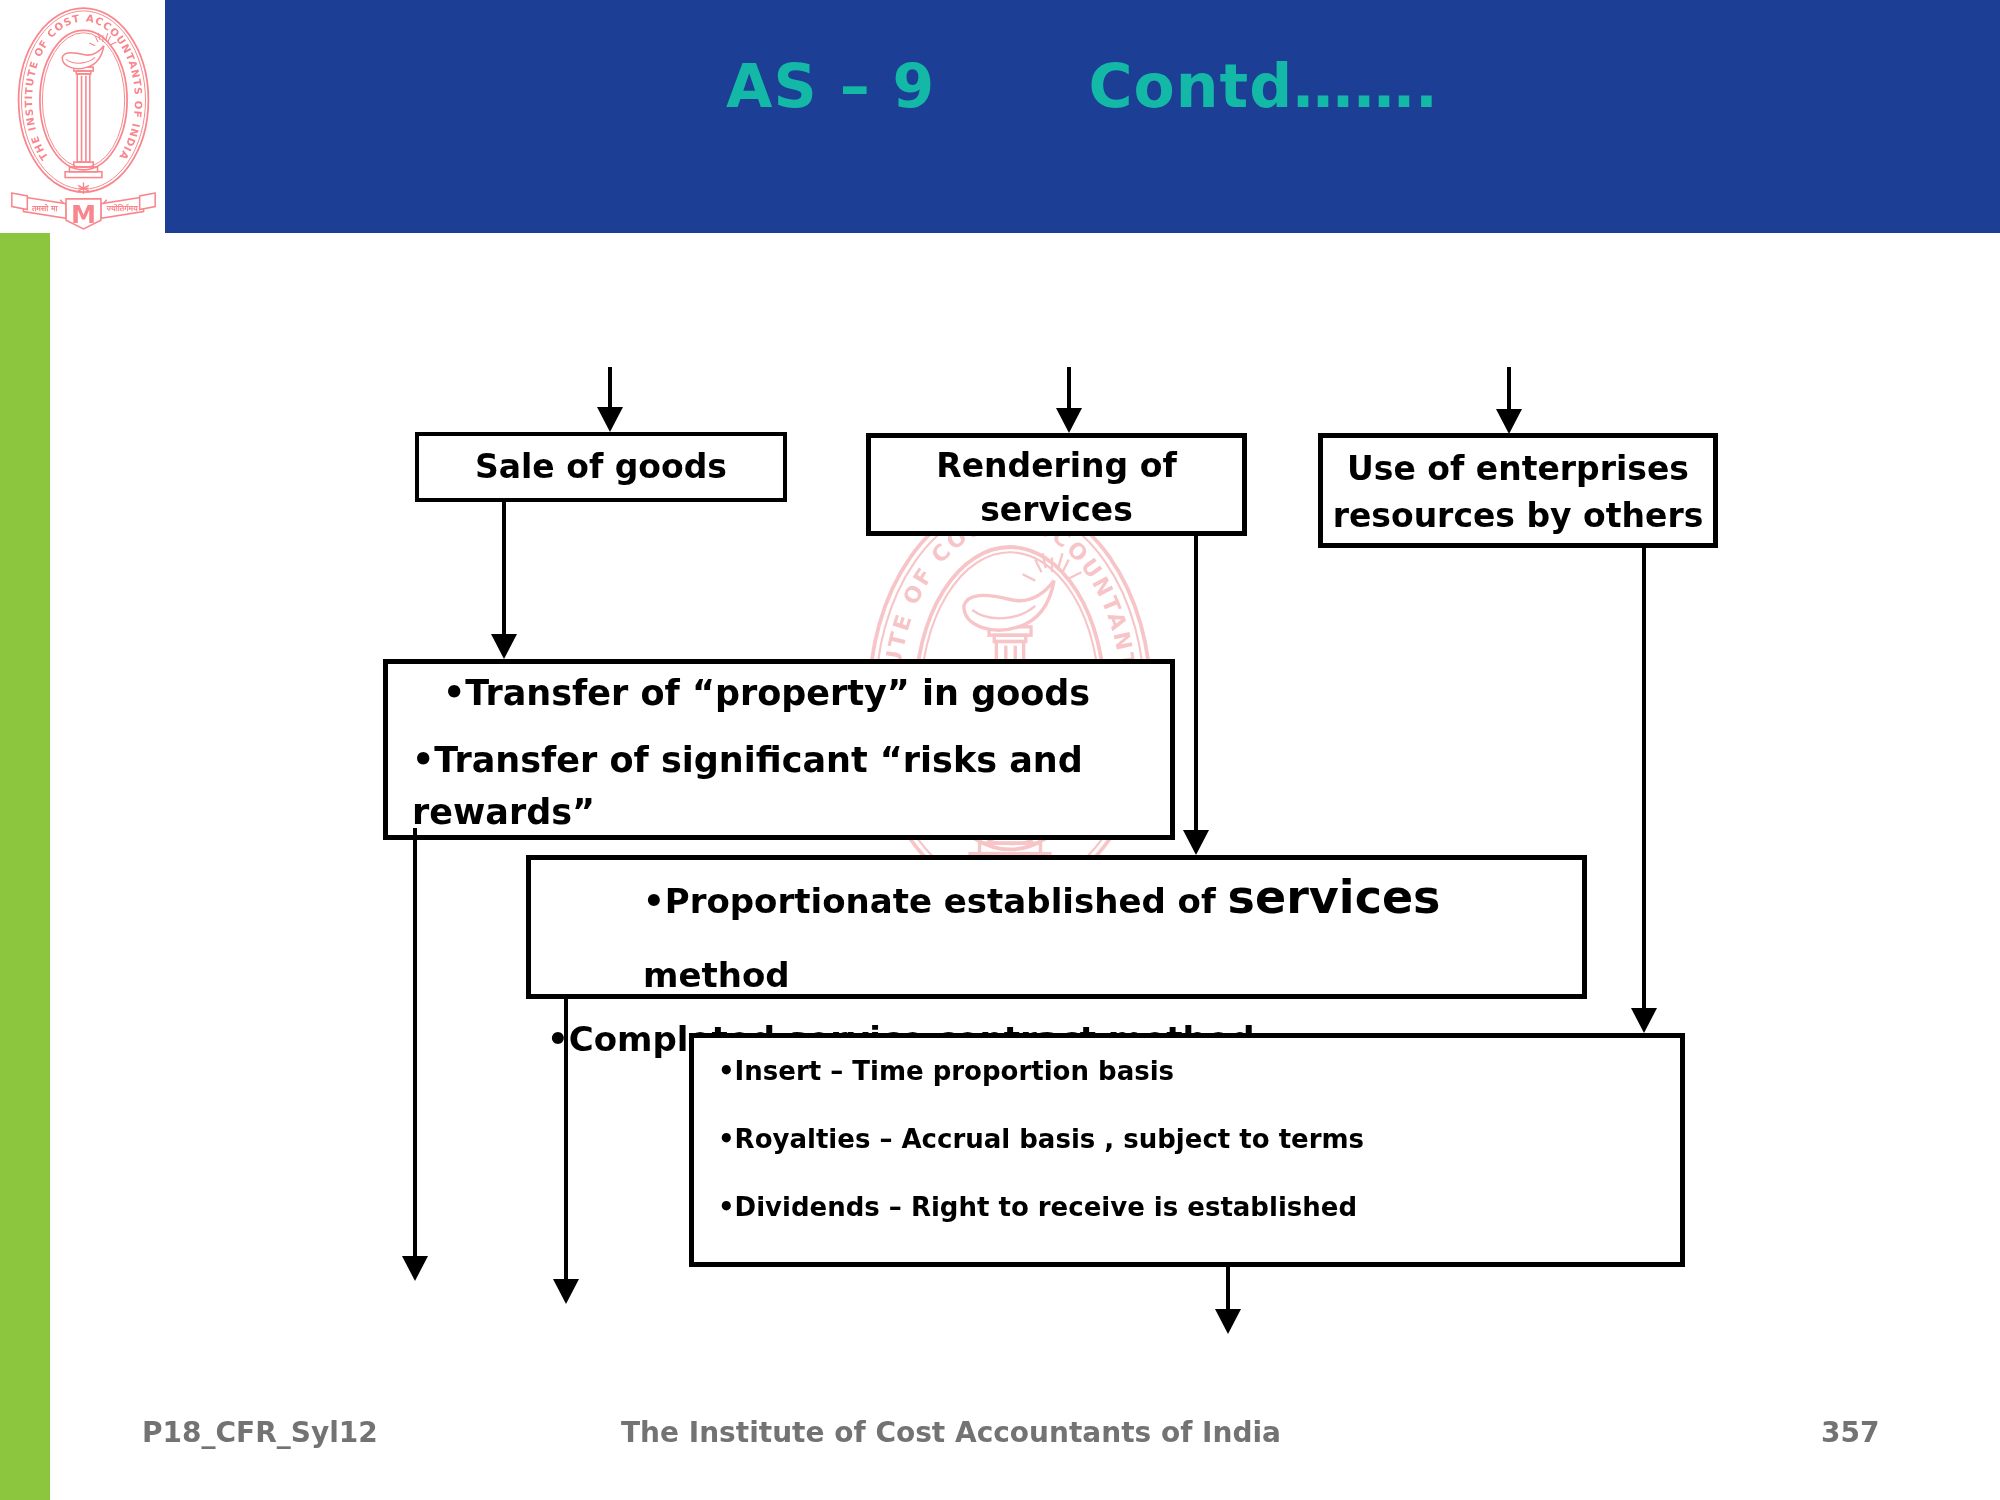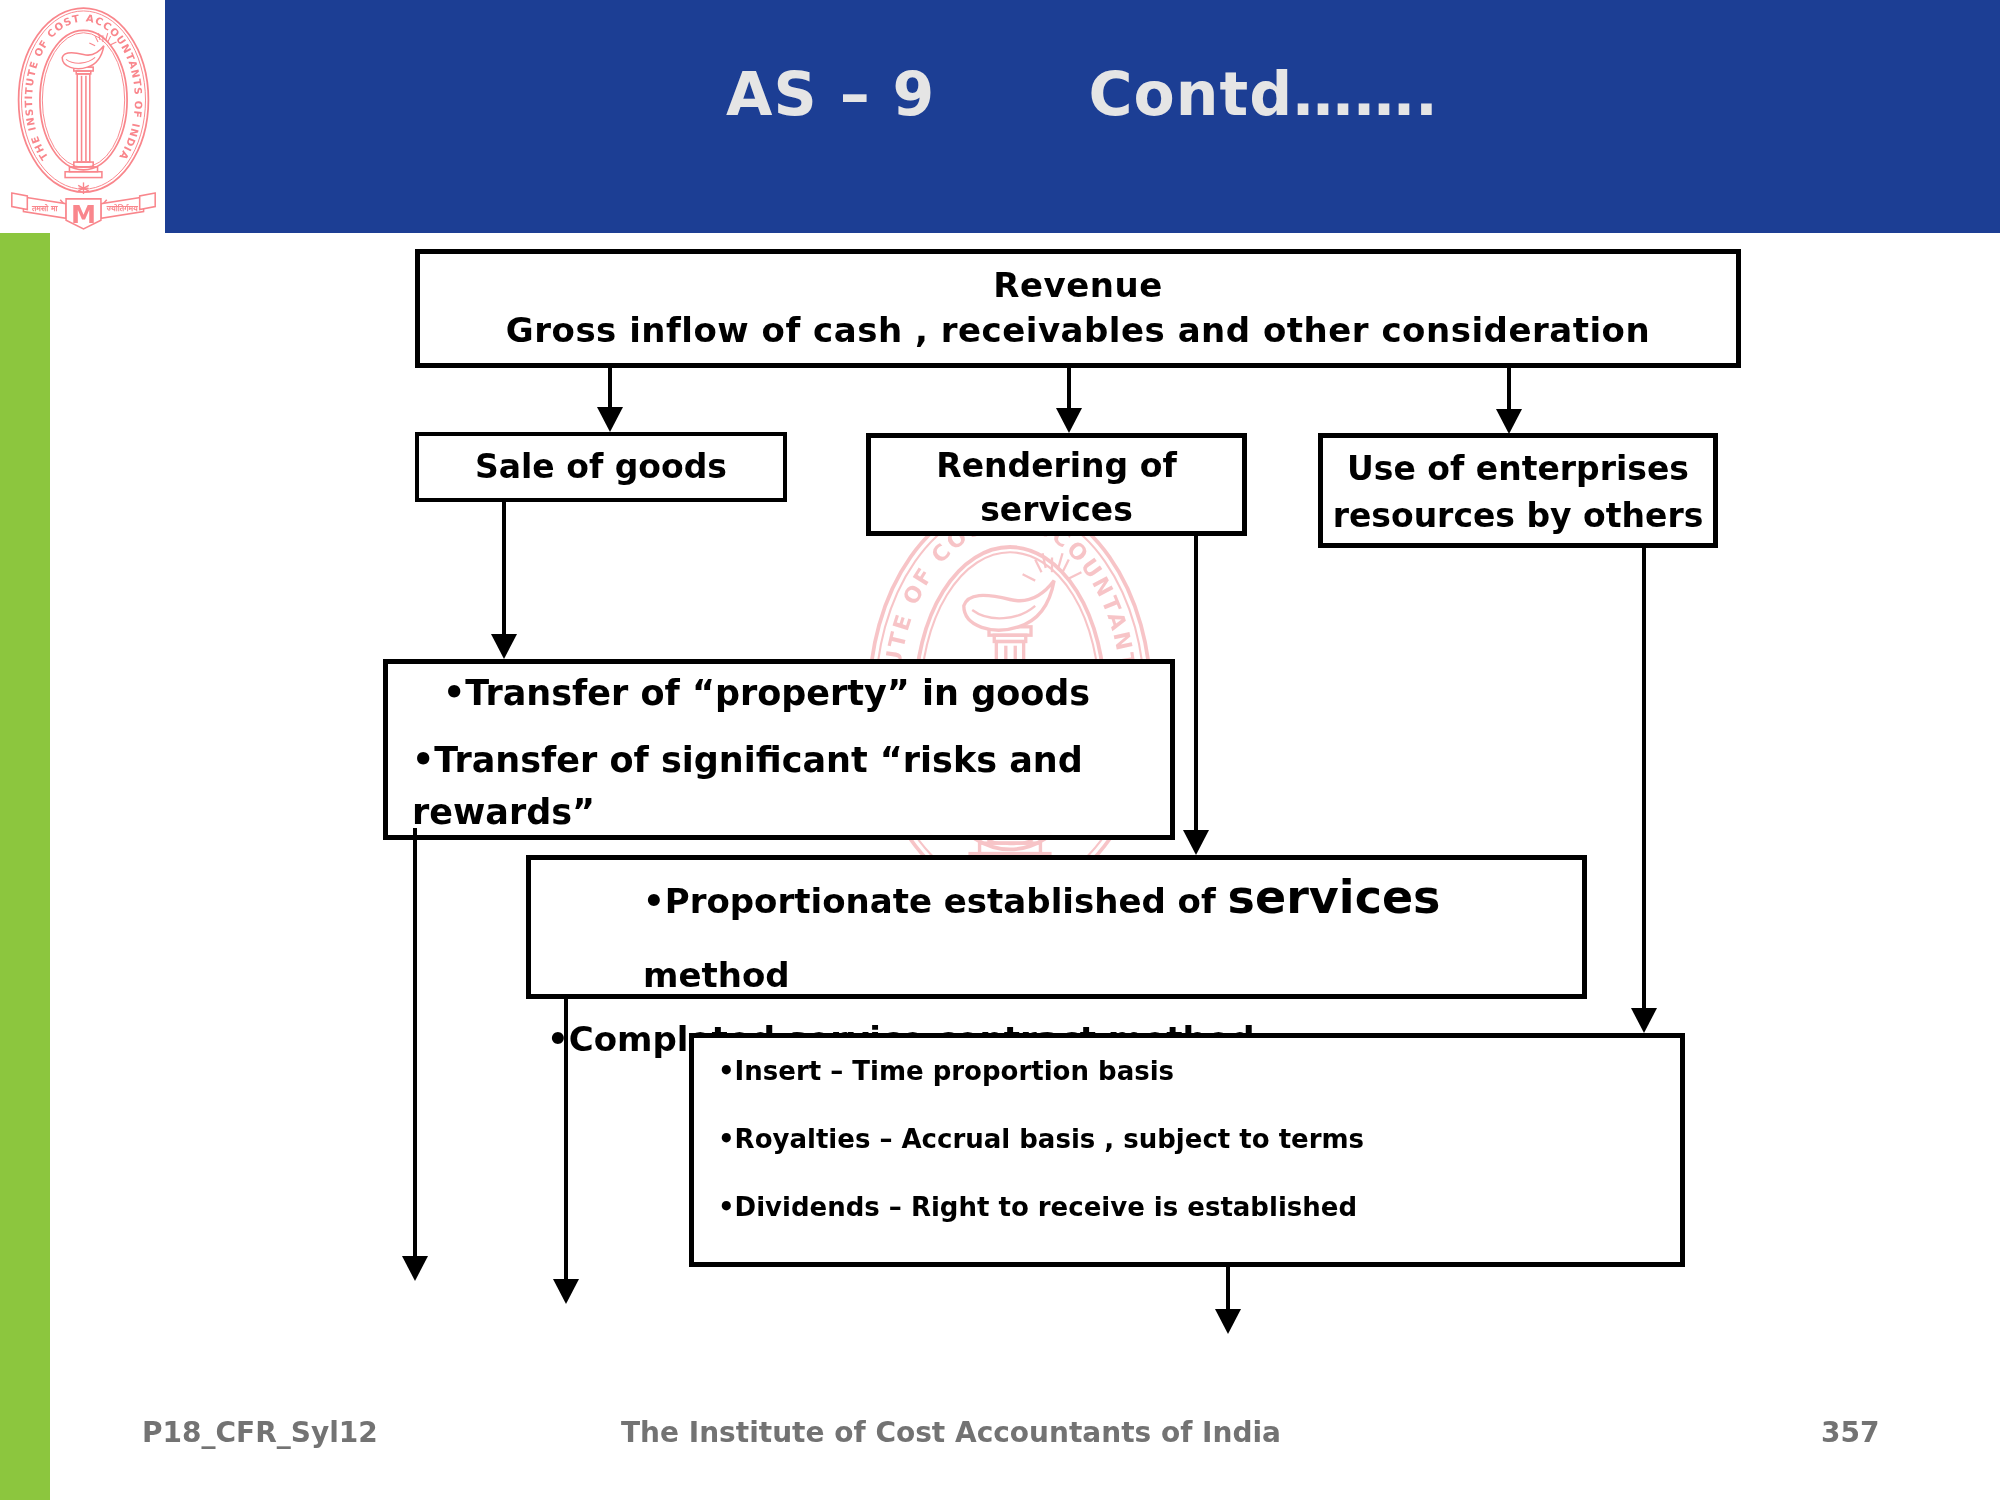--- a/index.html
+++ b/index.html
@@ -6,21 +6,21 @@
   .stage{
     position:relative;width:2000px;height:1500px;background:#ffffff;
     font-family:"DejaVu Sans","Liberation Sans",sans-serif;overflow:hidden;
   }
   
   .header-bar{
     position:absolute;left:165px;top:0;width:1835px;height:233px;
     background:#1c3e94;display:flex;justify-content:center;align-items:flex-start;
   }
   .slide-title{
-    margin:8px;padding-top:56px;color:#e5e5e5;font-size:60px;font-weight:bold;
+    margin:0;padding-top:56px;color:#14b8a6;font-size:60px;font-weight:bold;
     white-space:pre;letter-spacing:1px;line-height:1;
   }
   
   .green-stripe{position:absolute;left:0;top:233px;width:50px;height:1267px;background:#8cc63e;}
   
   .logo-wrap{position:absolute;left:6px;top:3px;width:155px;height:229px;color:#f9868c;z-index:3;}
   .watermark-wrap{position:absolute;left:842px;top:488px;width:336px;height:496px;color:#f1959b;opacity:.55;z-index:1;}
   .emblem{width:100%;height:100%;display:block;}
   
   .fbox{
@@ -182,24 +182,20 @@
         <path d="M 142,200 L 98,207 L 98,222 L 142,215 Z" fill="#ffffff" stroke="currentColor" stroke-width="1.6"></path>
         <path d="M 154,196 L 138,199 L 138,213 L 154,210 Z" fill="#ffffff" stroke="currentColor" stroke-width="1.6"></path>
         <path d="M 62,202 L 98,202 L 98,224 L 80,233 L 62,224 Z" fill="#ffffff" stroke="currentColor" stroke-width="1.6"></path>
         <text x="40" y="215" text-anchor="middle" font-size="8" font-weight="bold" fill="currentColor">तमसो मा</text>
         <text x="120" y="215" text-anchor="middle" font-size="8" font-weight="bold" fill="currentColor">ज्योतिर्गमय</text>
         <text x="80" y="227" text-anchor="middle" font-size="26" font-weight="bold" fill="currentColor">M</text>
       </g>
     </svg>
     </div>
 
-  <div class="fbox revenue-box center">
-    <span class="cline">Revenue</span>
-    <span class="cline">Gross inflow of cash , receivables and other consideration</span>
-  </div>
 
   <div class="fbox sale-box center">
     <span class="cline">Sale of goods</span>
   </div>
 
   <div class="fbox rendering-box center">
     <span class="cline">Rendering of</span>
     <span class="cline">services</span>
   </div>
 

